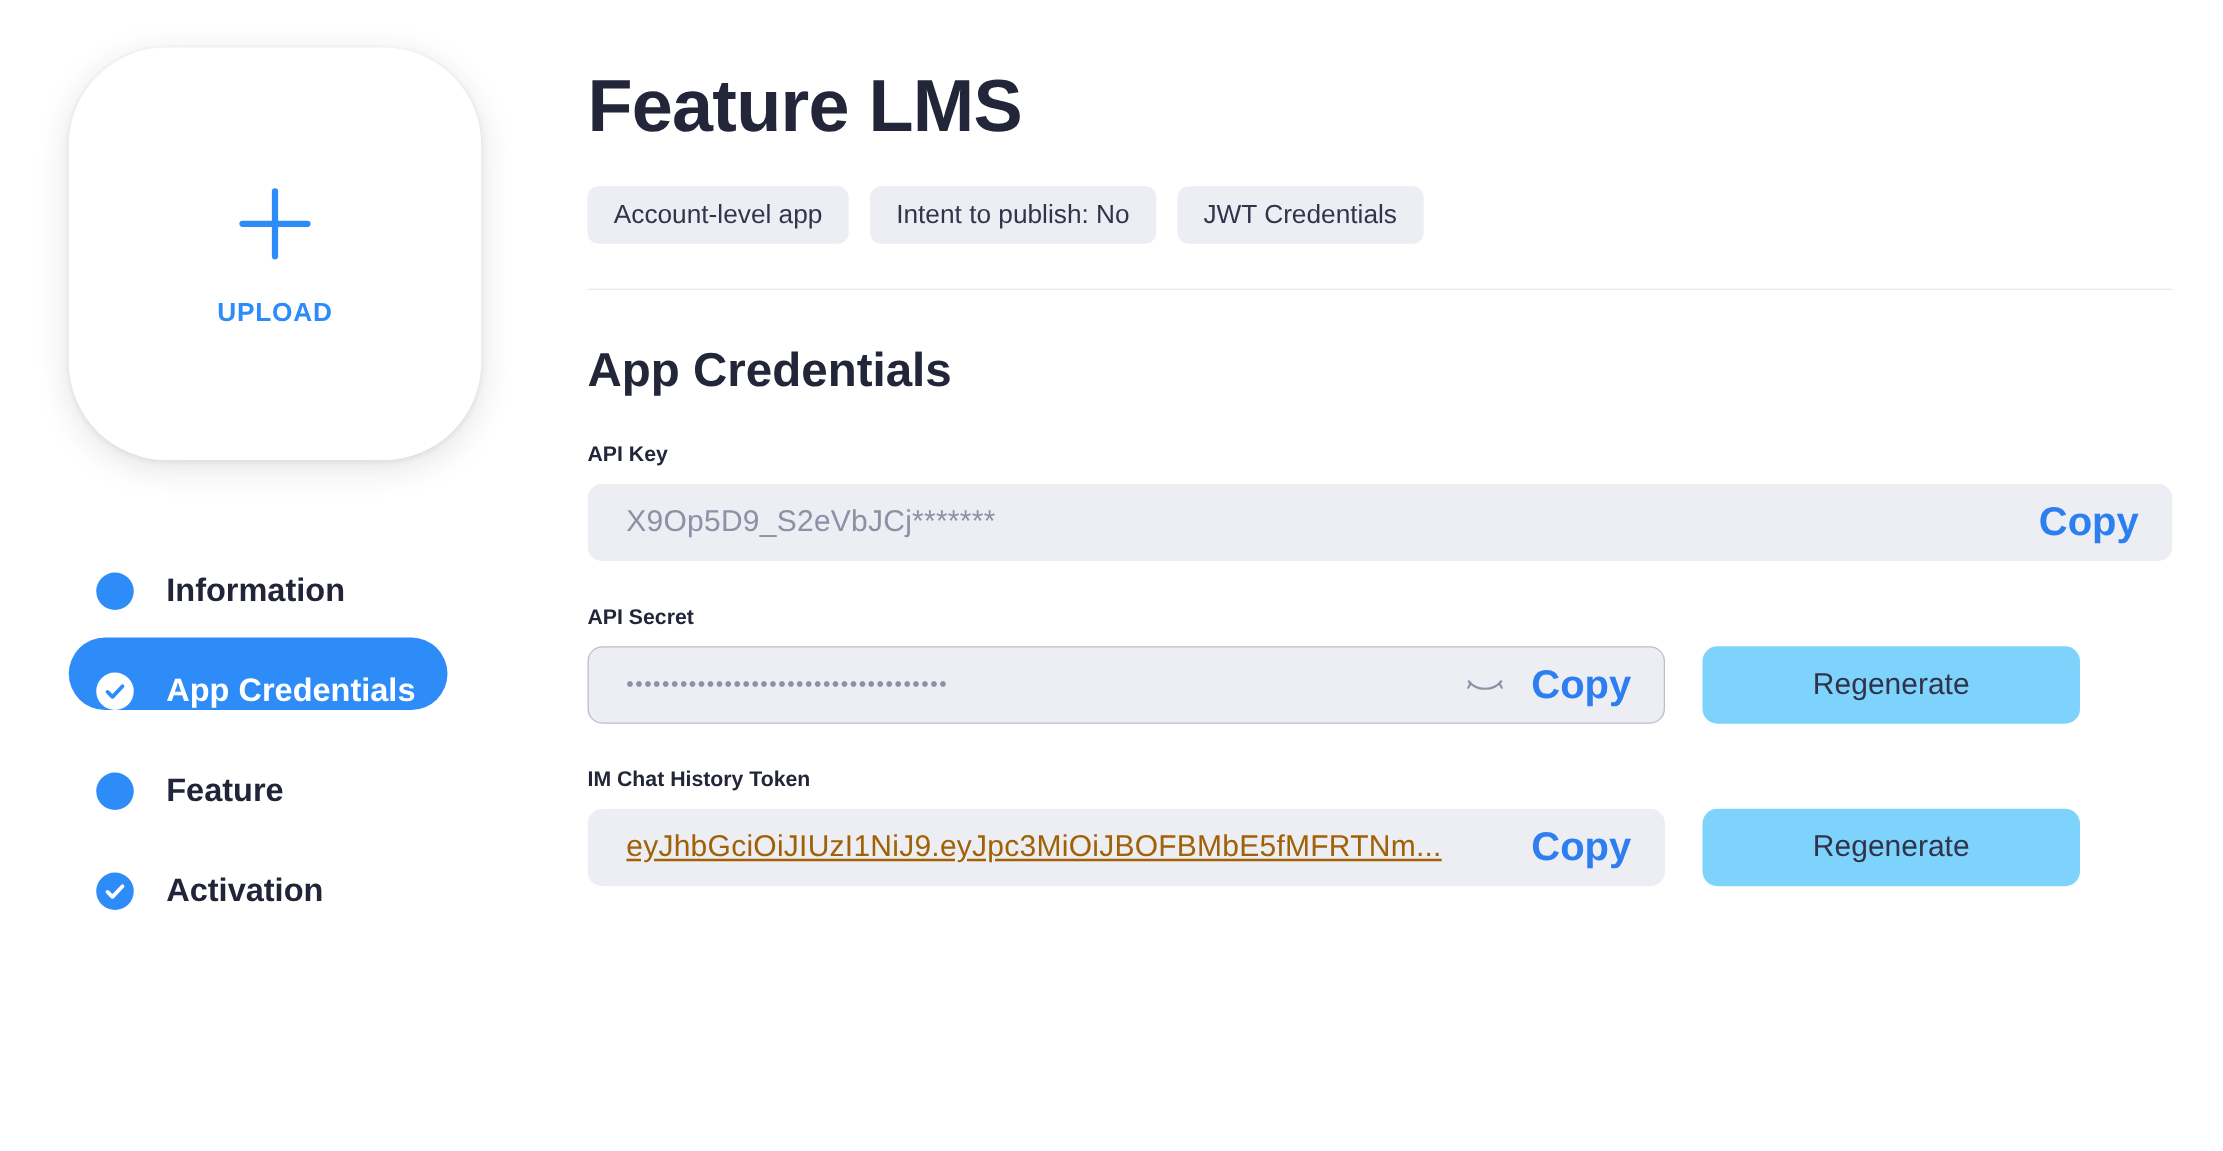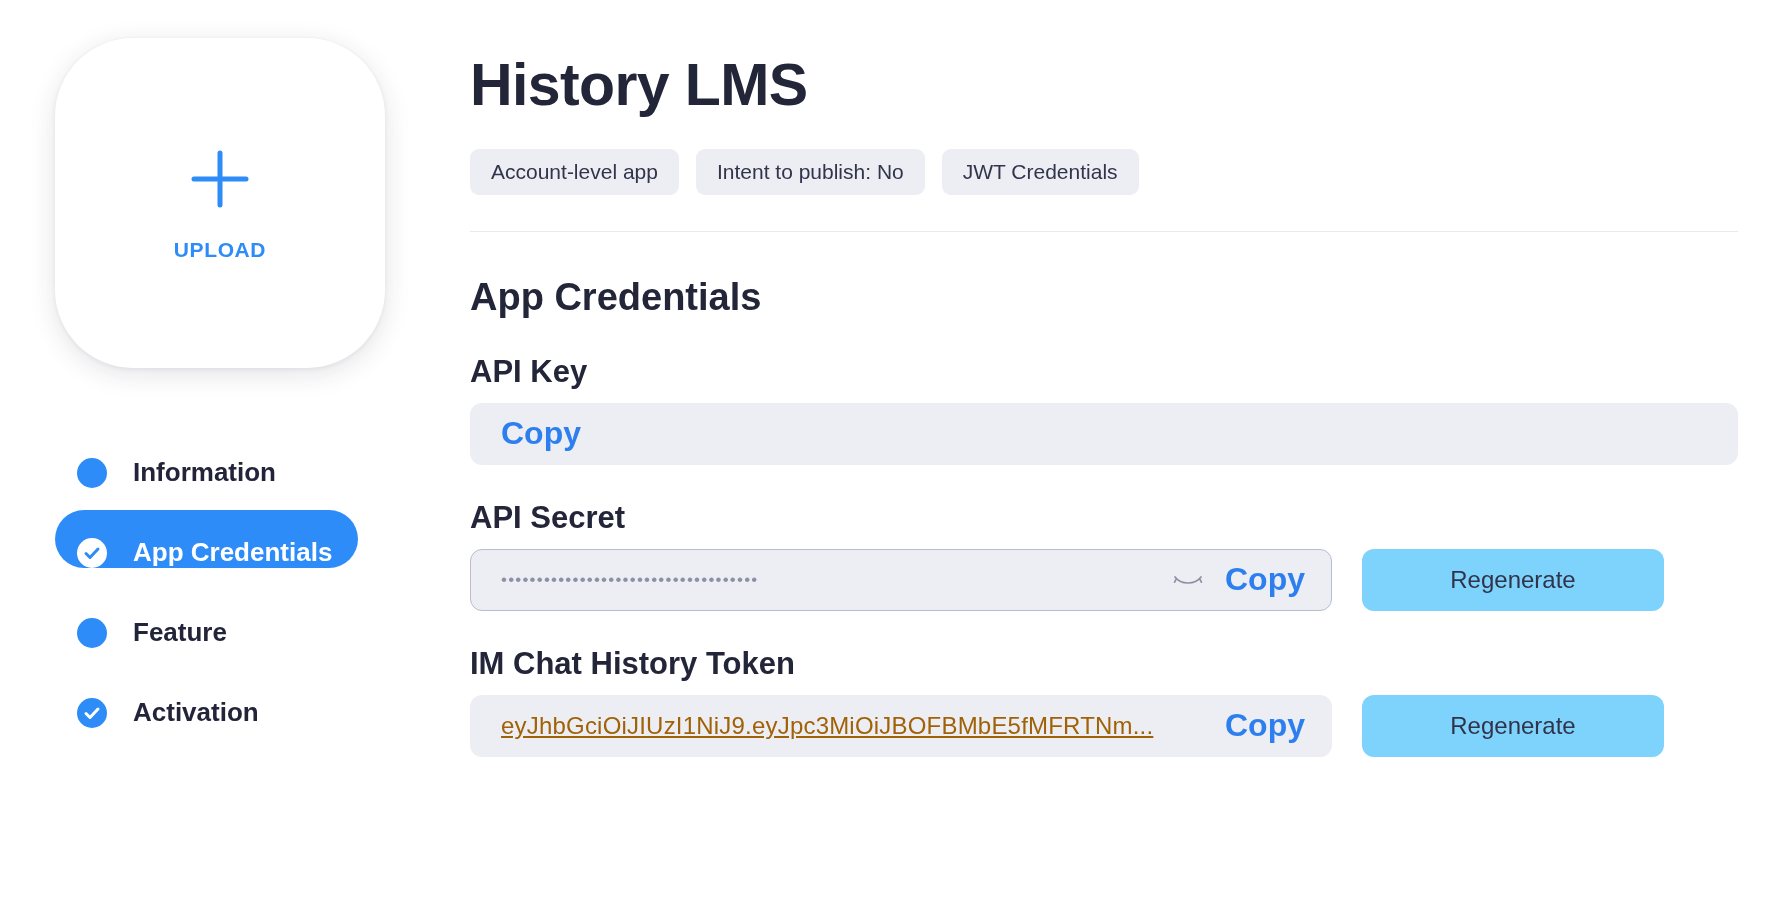--- a/index.html
+++ b/index.html
@@ -109,21 +109,21 @@
   }
   .section-title {
     font-size: 38px;
     font-weight: 700;
     color: #232638;
     margin-top: 44px;
   }
 
   .field-group { margin-top: 35px; }
   .field-label {
-    font-size: 31px;
+    font-size: 17px;
     font-weight: 700;
     color: #232638;
     margin-bottom: 13px;
   }
   .field-row {
     display: flex;
     align-items: center;
     gap: 30px;
   }
   .input-shell {
@@ -232,36 +232,37 @@
           </svg>
         </span>
         <span class="nav-label">Activation</span>
       </div>
 
     </div>
   </div>
 
   <div class="main-col">
 
-    <h1 class="page-title">History LMS</h1>
+    <h1 class="page-title">Feature LMS</h1>
 
     <div class="badges">
       <span class="badge">Account-level app</span>
       <span class="badge">Intent to publish: No</span>
       <span class="badge">JWT Credentials</span>
     </div>
 
     <div class="divider"></div>
 
     <h2 class="section-title">App Credentials</h2>
 
     <div class="field-group">
       <div class="field-label">API Key</div>
       <div class="field-row">
         <div class="input-shell wide">
+          <span class="input-value">X9Op5D9_S2eVbJCj*******</span>
           <span class="copy-link">Copy</span>
         </div>
       </div>
     </div>
 
     <div class="field-group">
       <div class="field-label">API Secret</div>
       <div class="field-row">
         <div class="input-shell mid focused">
           <span class="dots">••••••••••••••••••••••••••••••••••••</span>

